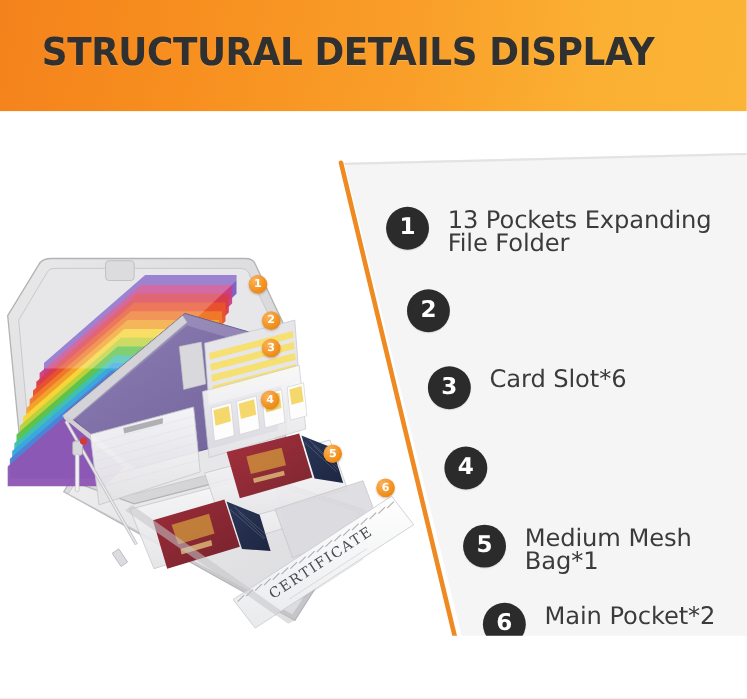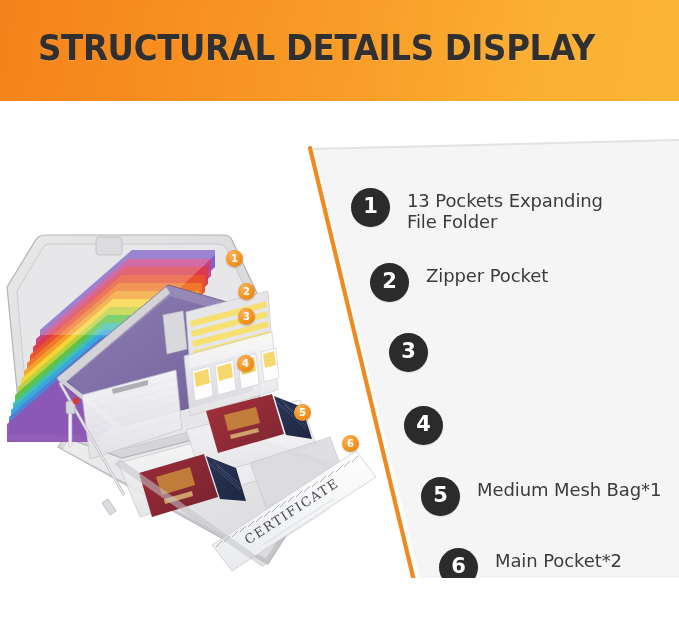--- a/index.html
+++ b/index.html
@@ -67,21 +67,21 @@
     font-size:21px;
     line-height:1;
     flex:0 0 auto;
     box-shadow:0 1px 1px rgba(0,0,0,.10);
     letter-spacing:0;
   }
   .badge span{display:block;transform:translateY(-1px);}
   .itext{
     margin-left:17px;
     font-family:"DejaVu Sans", sans-serif;
-    font-size:18px;
+    font-size:22px;
     line-height:21px;
     color:#3b3b3b;
     padding-top:2px;
     white-space:pre-line;
     letter-spacing:-0.1px;
   }
 
   
   .product{
     position:absolute;left:0px;top:215px;width:400px;height:370px;
@@ -123,27 +123,27 @@
         <span>1</span>
       </div>
     <div class="itext">13 Pockets Expanding
 File Folder</div>
   </div>
 
   <div class="item" style="left:370px;top:263px;">
     <div class="badge">
         <span>2</span>
       </div>
-    <div class="itext">Zipper Pocket</div>
   </div>
 
   <div class="item" style="left:389px;top:333px;">
     <div class="badge">
         <span>3</span>
       </div>
+    <div class="itext">Card Slot*6</div>
   </div>
 
   <div class="item" style="left:404px;top:406px;">
     <div class="badge">
         <span>4</span>
       </div>
   </div>
 
   <div class="item" style="left:421px;top:477px;">
     <div class="badge">

